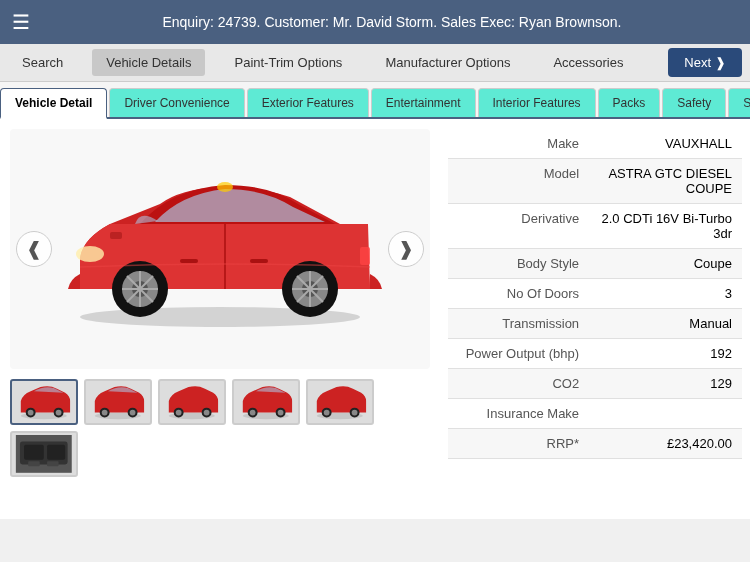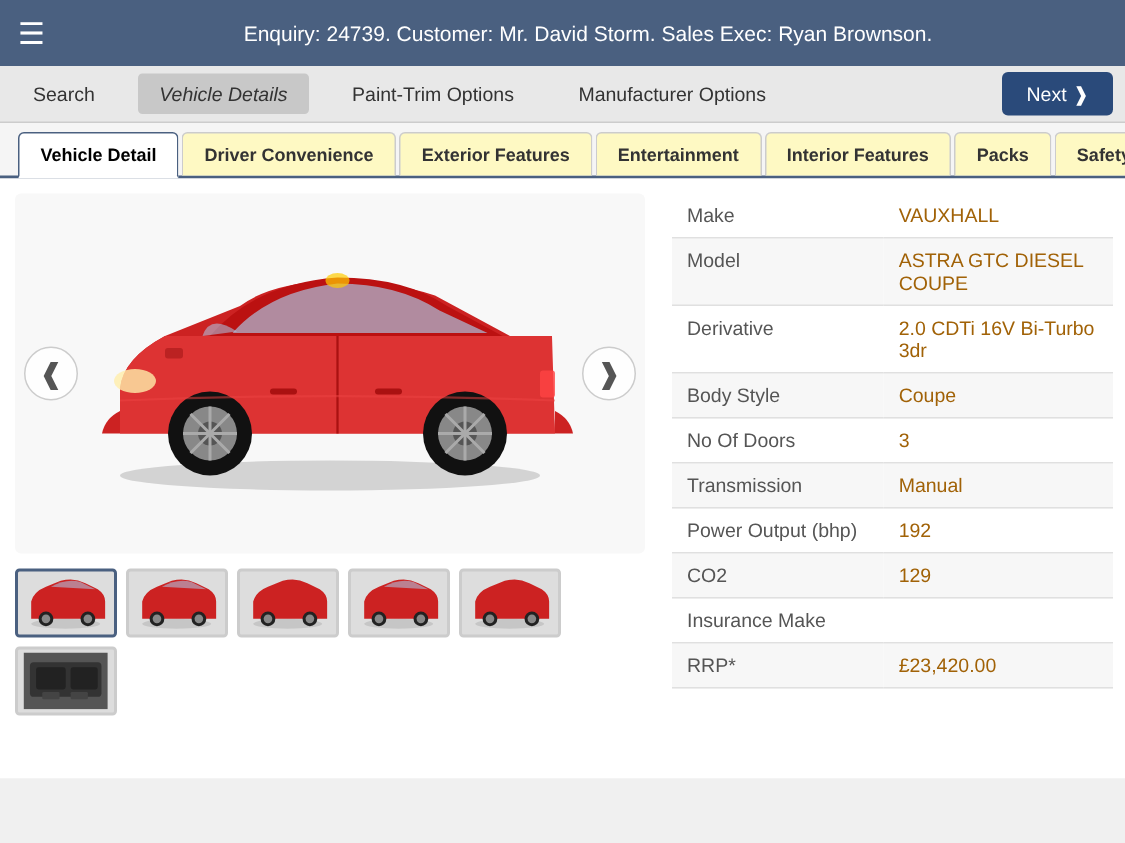--- a/index.html
+++ b/index.html
@@ -38,54 +38,53 @@
       gap: 15px;
     }
     .nav-item {
       padding: 6px 14px;
       font-size: 13px;
       color: #333;
       cursor: pointer;
       border-radius: 3px;
       white-space: nowrap;
     }
-    .nav-item.active { background: #c8c8c8; font-style: italic; }
+    .nav-item.active { background: #c8c8c8; }
     .next-btn {
       margin-left: auto;
       background: #2a4a7a;
       color: white;
       padding: 7px 16px;
       border-radius: 4px;
       font-size: 13px;
       cursor: pointer;
       display: flex;
       gap: 4px;
       white-space: nowrap;
     }
 
     
     .tabs {
       display: flex;
       background: #f5f5f5;
       border-bottom: 2px solid #4a6080;
-      padding: 0 12px;
+      padding: 0 0;
       padding-top: 6px;
       gap: 2px;
     }
     .tab {
       padding: 7px 14px;
       font-size: 12px;
       cursor: pointer;
       border: 1px solid #ccc;
       border-bottom: none;
       border-radius: 4px 4px 0 0;
-      background: #fef9c3;
+      background: #5eead4;
       color: #333;
       white-space: nowrap;
-      font-weight: bold;
     }
     .tab.active {
       background: white;
       border-color: #4a6080;
       border-bottom: 2px solid white;
       margin-bottom: -2px;
       color: #000;
       font-weight: bold;
     }
 
@@ -159,57 +158,59 @@
       align-items: center;
       justify-content: center;
     }
     .thumb.active { border-color: #4a6080; }
     .thumb svg { width: 90%; height: 90%; }
 
     
     .details-area {
       flex: 1;
       padding: 10px 8px;
+      text-align: right;
     }
     .details-table {
       width: 100%;
       border-collapse: collapse;
     }
     .details-table tr {
       border-bottom: 1px solid #e0e0e0;
     }
     .details-table td {
       padding: 7px 10px;
       vertical-align: top;
       font-size: 13px;
     }
     .details-table td:first-child {
       color: #555;
       width: 48%;
       font-weight: normal;
     }
     .details-table td:last-child {
-      color: #a16207;
+      color: #000000;
       font-weight: normal;
     }
     .details-table tr:nth-child(even) { background: #f7f7f7; }
   </style>
 </head>
 <body>
 
 <div class="header">
   <span class="hamburger">☰</span>
   <span class="header-title">Enquiry: 24739. Customer: Mr. David Storm. Sales Exec: Ryan Brownson.</span>
 </div>
 
 <div class="navbar">
   <div class="nav-item">Search</div>
   <div class="nav-item active">Vehicle Details</div>
   <div class="nav-item">Paint-Trim Options</div>
   <div class="nav-item">Manufacturer Options</div>
+  <div class="nav-item">Accessories</div>
   <div class="next-btn">
     <span>Next</span>
     <span>❱</span>
   </div>
 </div>
 
 <div class="tabs">
   <div class="tab active">Vehicle Detail</div>
   <div class="tab">Driver Convenience</div>
   <div class="tab">Exterior Features</div>

